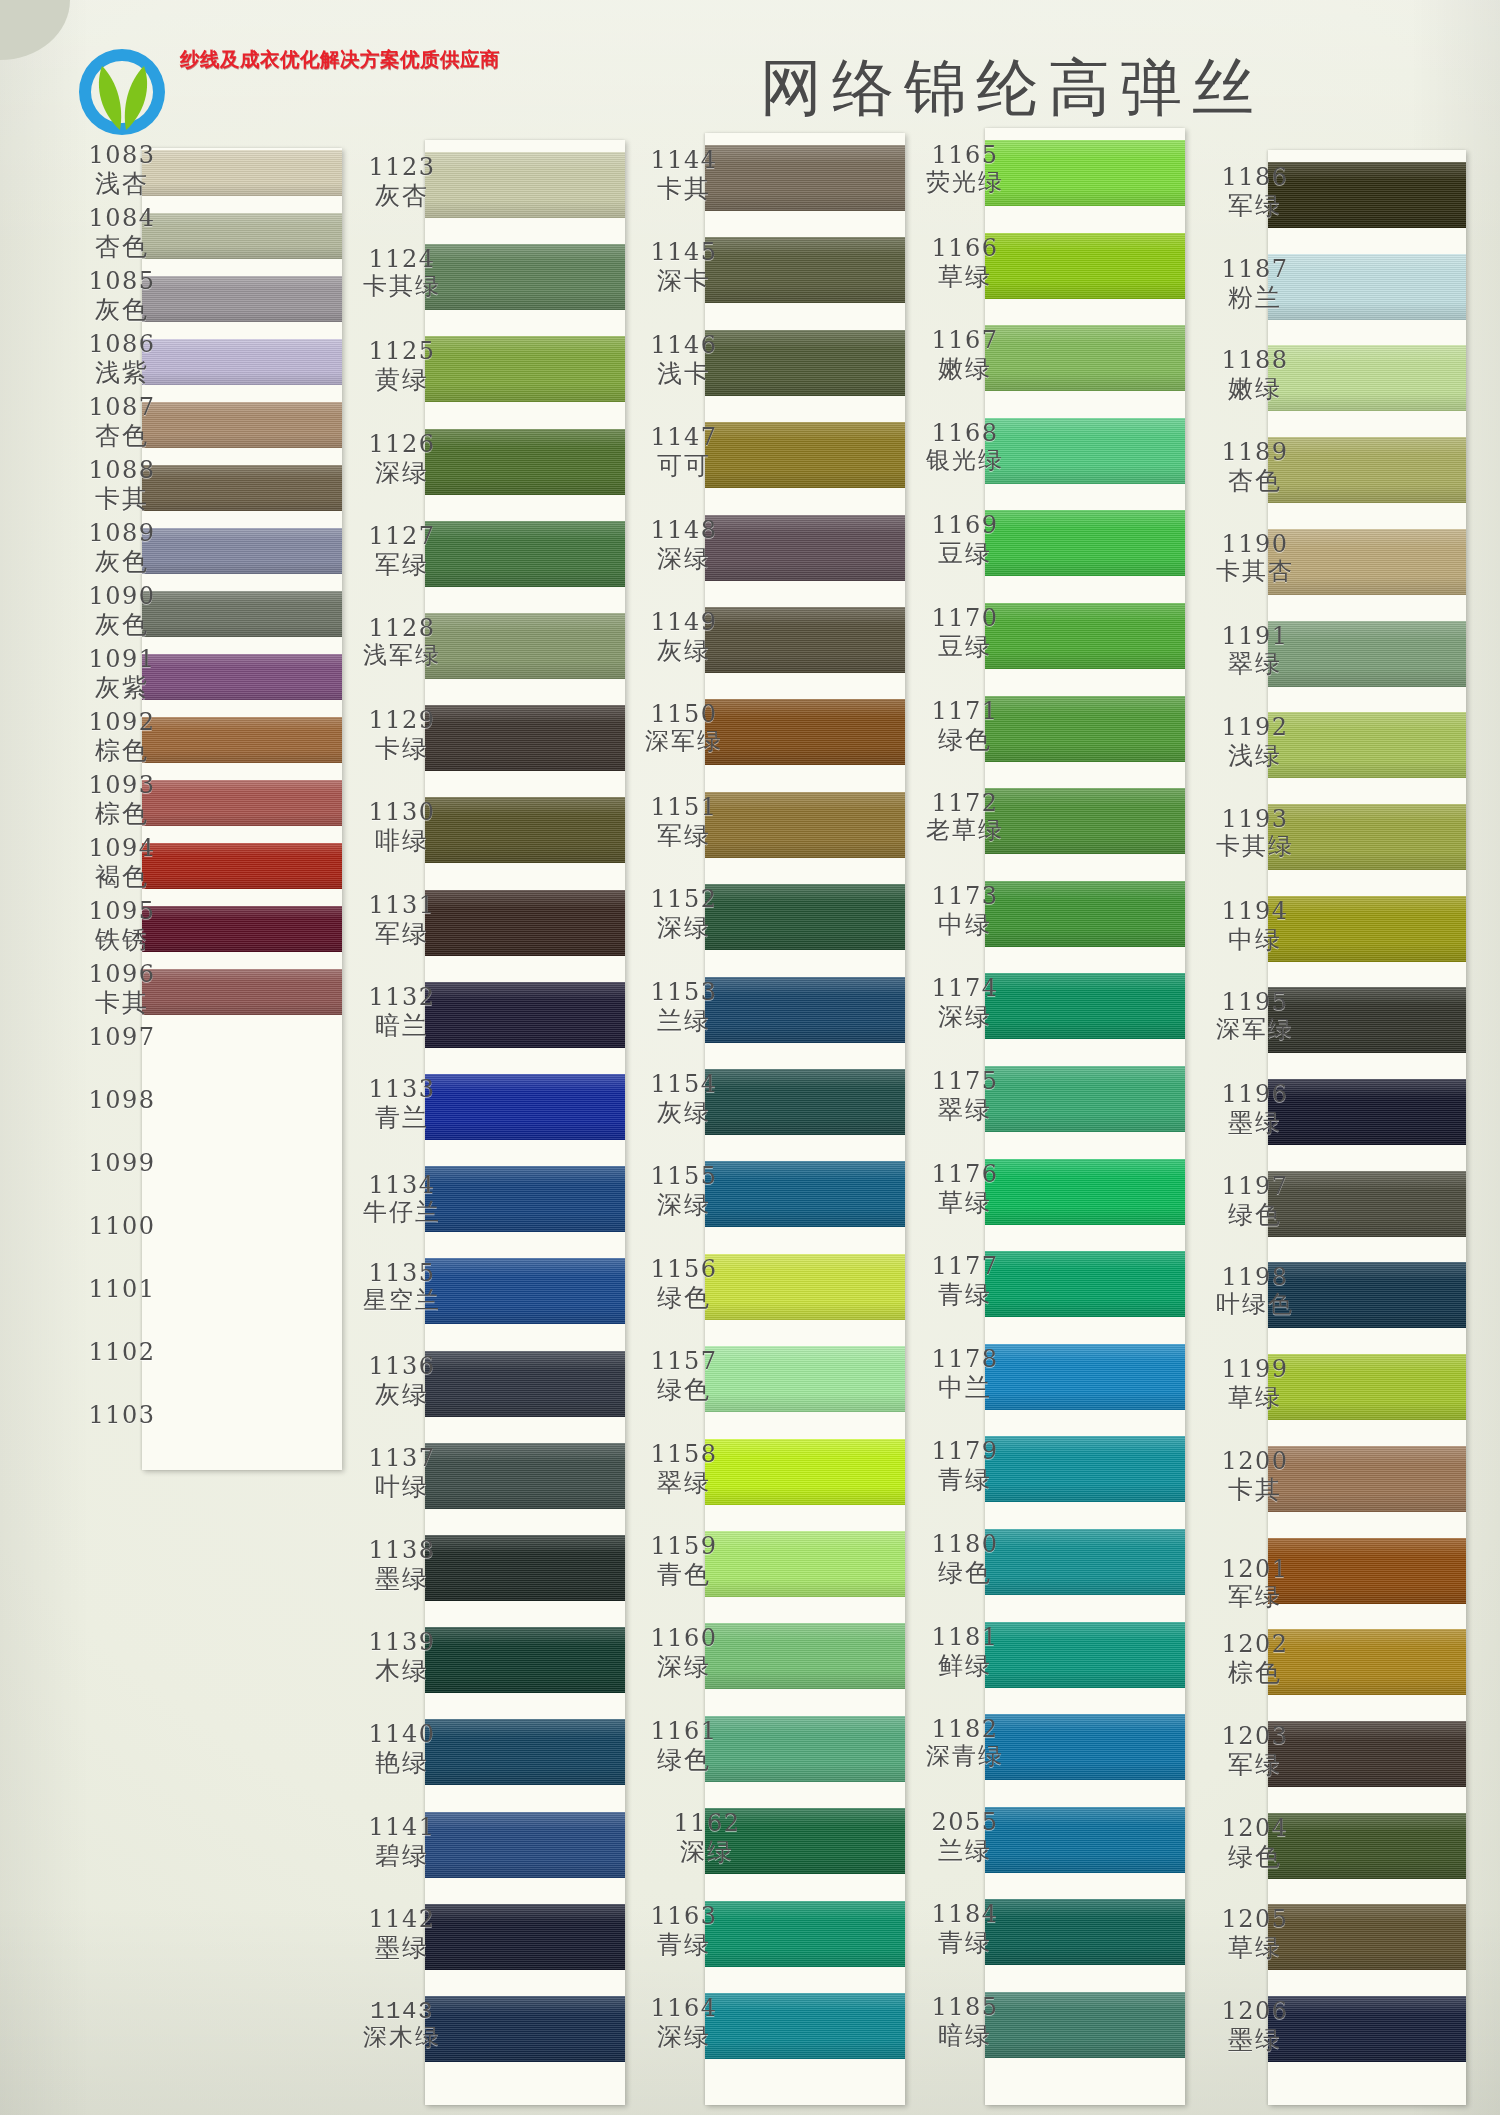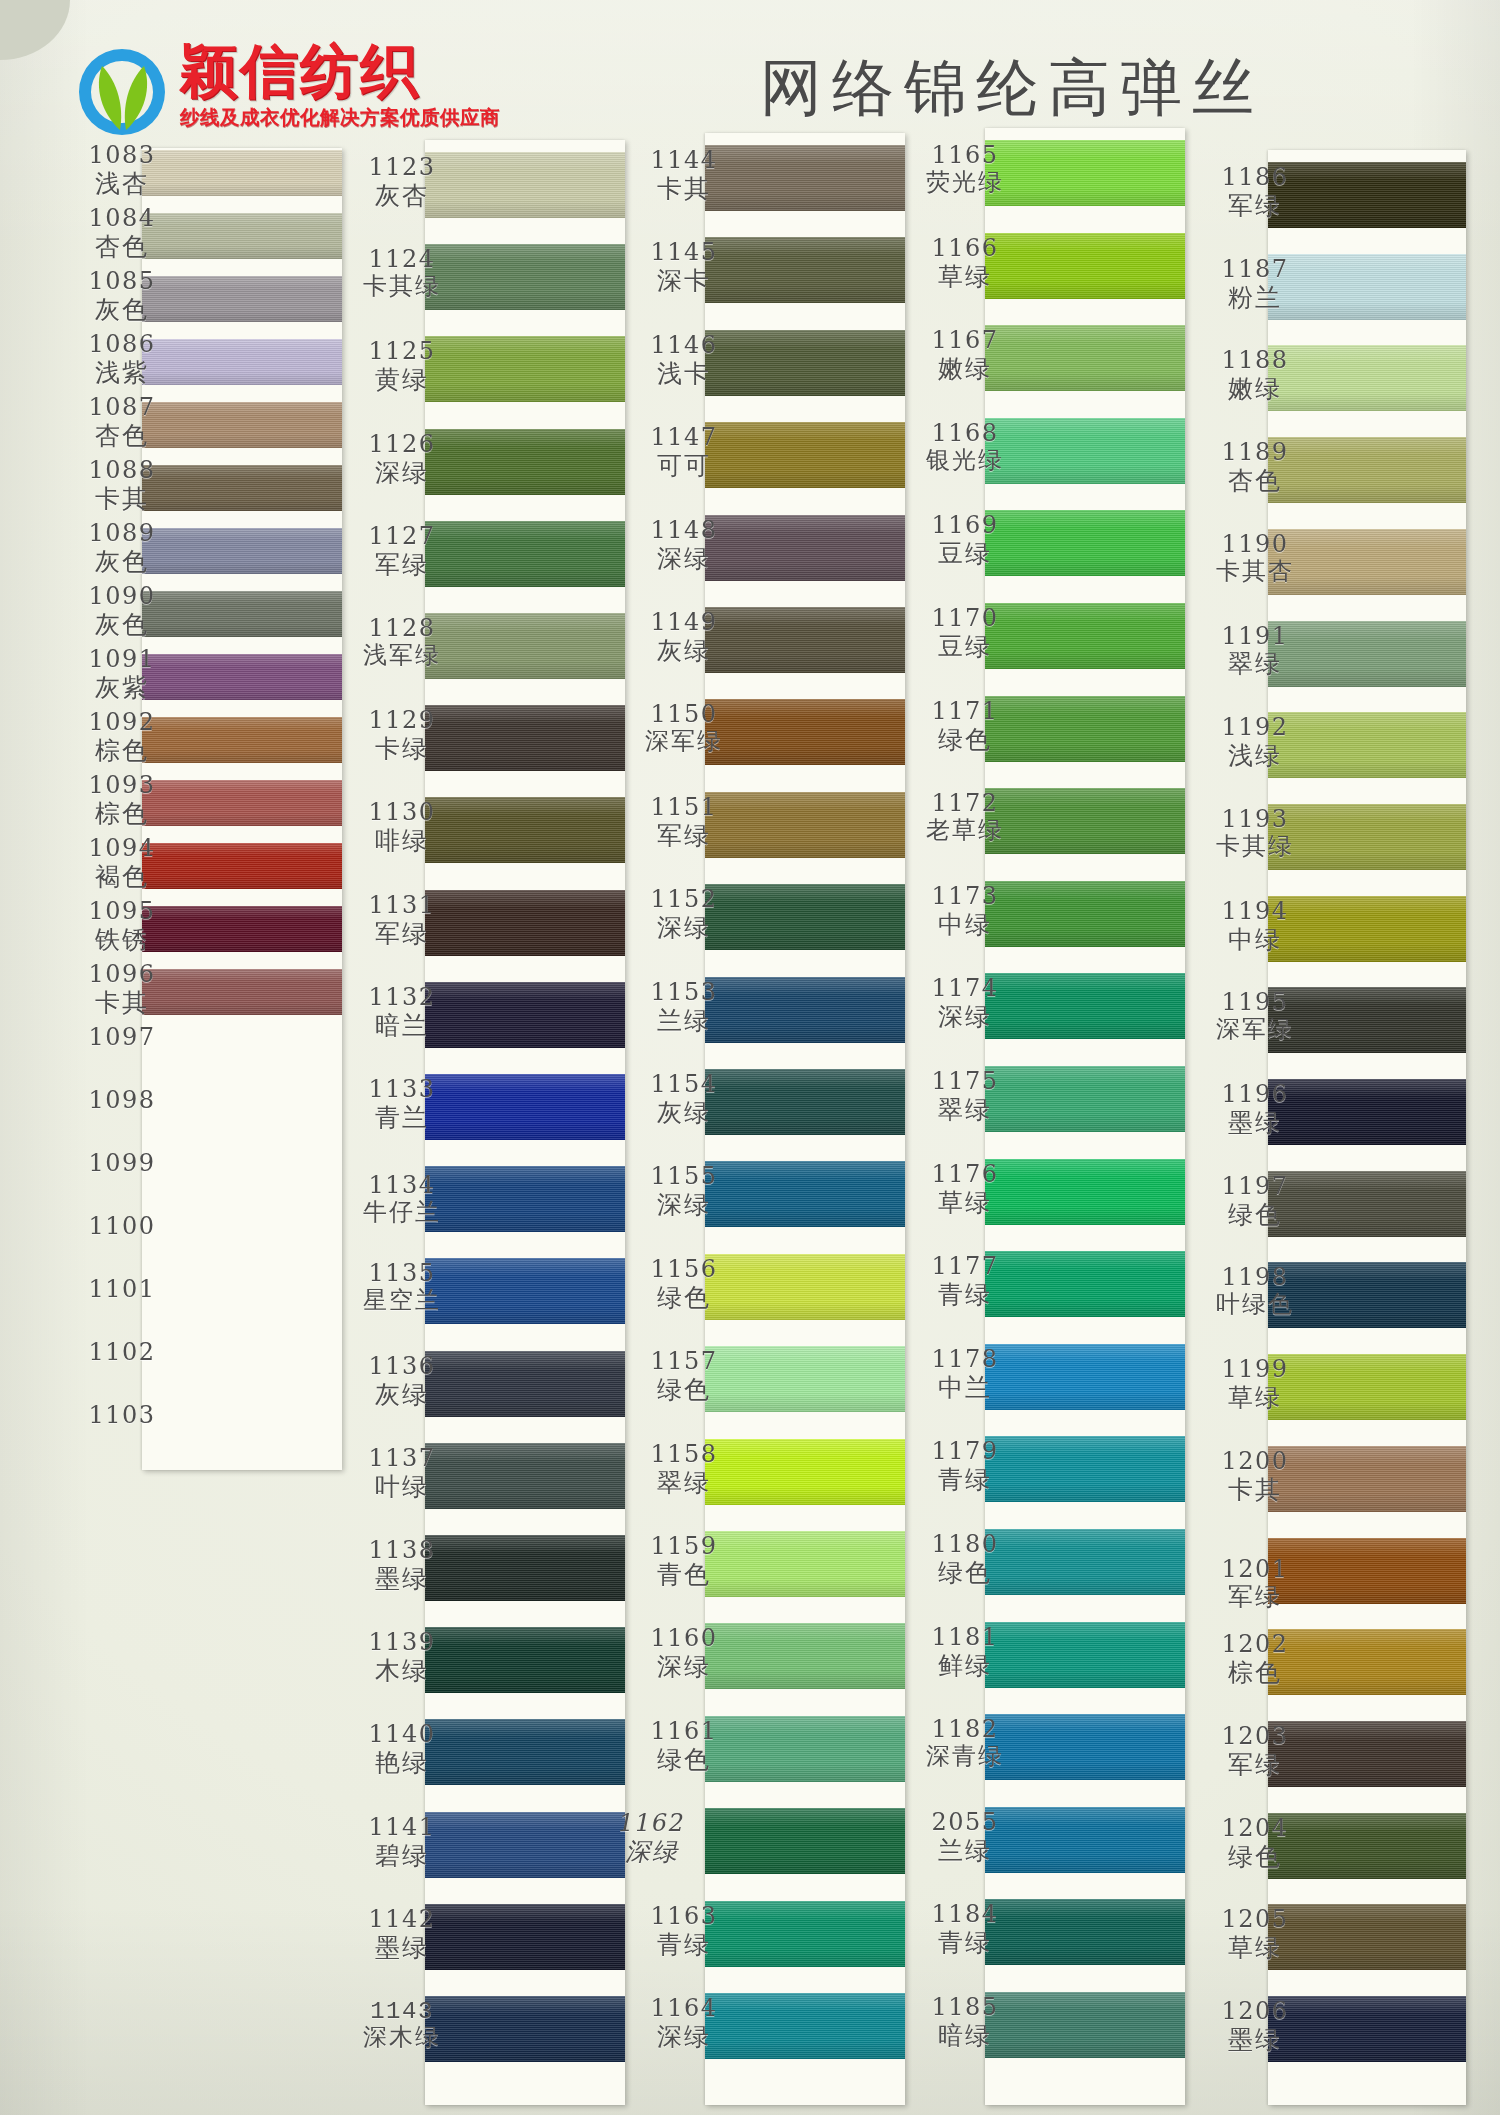--- a/index.html
+++ b/index.html
@@ -112,21 +112,20 @@
 <div class="header">
   <div class="logo-wrap">
     <div class="logo-mark">
       <svg viewBox="0 0 100 100" width="100" height="100">
         <path d="M50 7 a43 43 0 1 0 0 86 a43 43 0 1 0 0 -86 z M50 19 a31 31 0 1 1 0 62 a31 31 0 1 1 0 -62 z" fill="#2b9fe0"></path>
         <path d="M30 24 C22 46 30 72 48 88 C52 66 46 40 30 24 Z" fill="#7fc41b"></path>
         <path d="M72 24 C80 46 72 72 54 88 C50 66 56 40 72 24 Z" fill="#7fc41b"></path>
       </svg>
     </div>
     <div class="logo-text">
-      <div class="brand">颖信纺织</div>
       <div class="brand-sub">纱线及成衣优化解决方案优质供应商</div>
     </div>
   </div>
   <div class="page-title">网络锦纶高弹丝</div>
 </div>
 
 <div class="board" id="board">
     <div class="card" style="left: 142px; top: 148px; width: 200px; height: 1322px;">
       <div class="swatch" title="1083 浅杏" style="top: 2px; height: 46px; background: rgb(214, 207, 180);"></div>
       <div class="swatch" title="1084 杏色" style="top: 65px; height: 46px; background: rgb(179, 184, 156);"></div>
@@ -415,21 +414,21 @@
       <span class="name">青色</span>
     </div>
     <div class="lbl" style="left: 620px; width: 128px; top: 1626.4px;">
       <span class="code">1160</span>
       <span class="name">深绿</span>
     </div>
     <div class="lbl" style="left: 620px; width: 128px; top: 1718.8px;">
       <span class="code">1161</span>
       <span class="name">绿色</span>
     </div>
-    <div class="lbl" style="left: 588px; width: 128px; top: 1811.2px; font-style: italic;">
+    <div class="lbl" style="left: 643px; width: 128px; top: 1811.2px;">
       <span class="code">1162</span>
       <span class="name">深绿</span>
     </div>
     <div class="lbl" style="left: 620px; width: 128px; top: 1903.6px;">
       <span class="code">1163</span>
       <span class="name">青绿</span>
     </div>
     <div class="lbl" style="left: 620px; width: 128px; top: 1996px;">
       <span class="code">1164</span>
       <span class="name">深绿</span>

